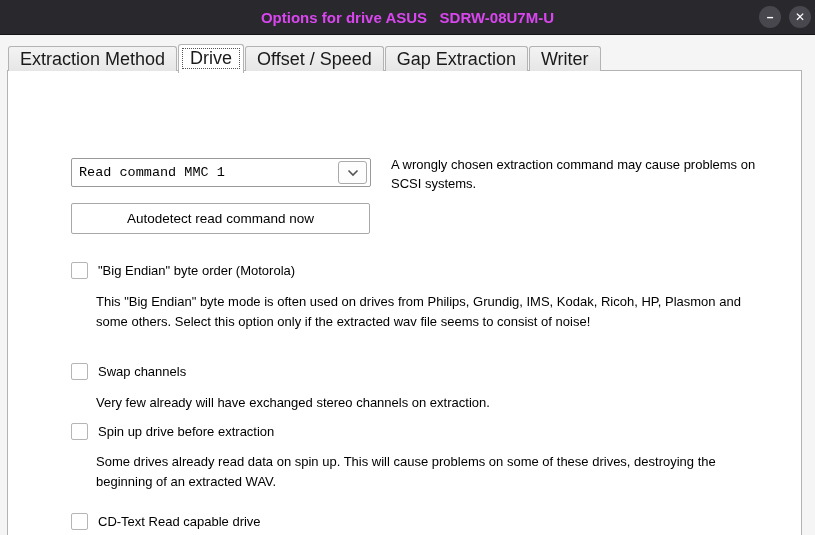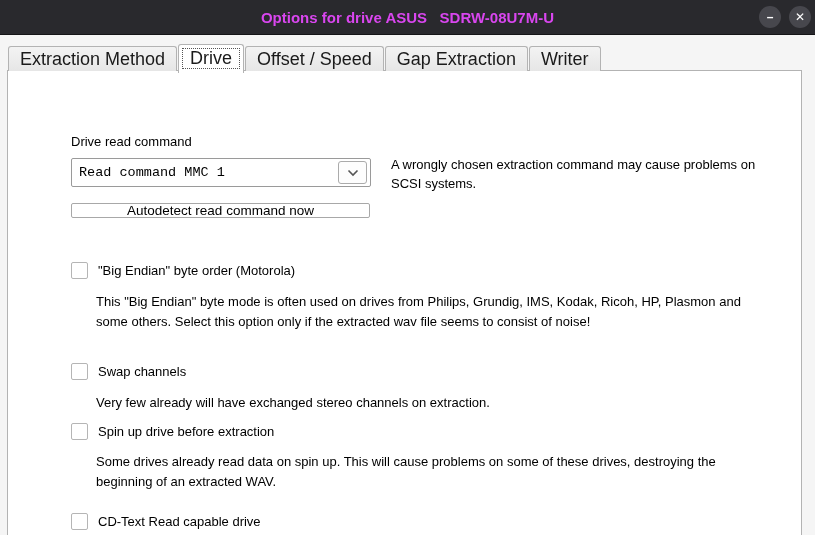--- a/index.html
+++ b/index.html
@@ -63,21 +63,21 @@
     display:flex;align-items:center;box-sizing:border-box;cursor:default;font-family:Liberation Mono, monospace;
   }
   .combo-value{flex:1;padding-left:7px;font-size:13.5px;white-space:nowrap;overflow:hidden;}
   .combo-btn{
     width:27px;height:21px;margin-right:3px;flex:0 0 auto;
     border:1px solid #ababab;border-radius:3px;background:#fdfdfd;
     display:flex;align-items:center;justify-content:center;
   }
   
   .push-btn{
-    left:63px;top:132px;width:299px;height:15px;
+    left:63px;top:132px;width:299px;height:31px;
     background:#fff;border:1px solid #a8a8a8;border-radius:2px;
     display:flex;align-items:center;justify-content:center;
     font-size:13.5px;box-sizing:border-box;cursor:default;
   }
   .note{
     left:383px;top:84px;width:372px;font-size:13px;line-height:19px;
   }
   
   .cb-row{display:flex;align-items:center;height:17px;}
   .checkbox{
@@ -114,21 +114,20 @@
   <div class="tab">
     <span>Gap Extraction</span>
   </div>
   <div class="tab">
     <span>Writer</span>
   </div>
 </div>
 
 <div class="panel">
 
-  <div class="abs field-label" style="left:63px;top:63px;">Drive read command</div>
 
   <div class="abs combo">
     <span class="combo-value">Read command MMC 1</span>
     <span class="combo-btn">
       <svg width="12" height="8" viewBox="0 0 12 8">
         <polyline points="1.5,1.5 6,6 10.5,1.5" fill="none" stroke="#555" stroke-width="1.6"></polyline>
       </svg>
     </span>
   </div>
 

